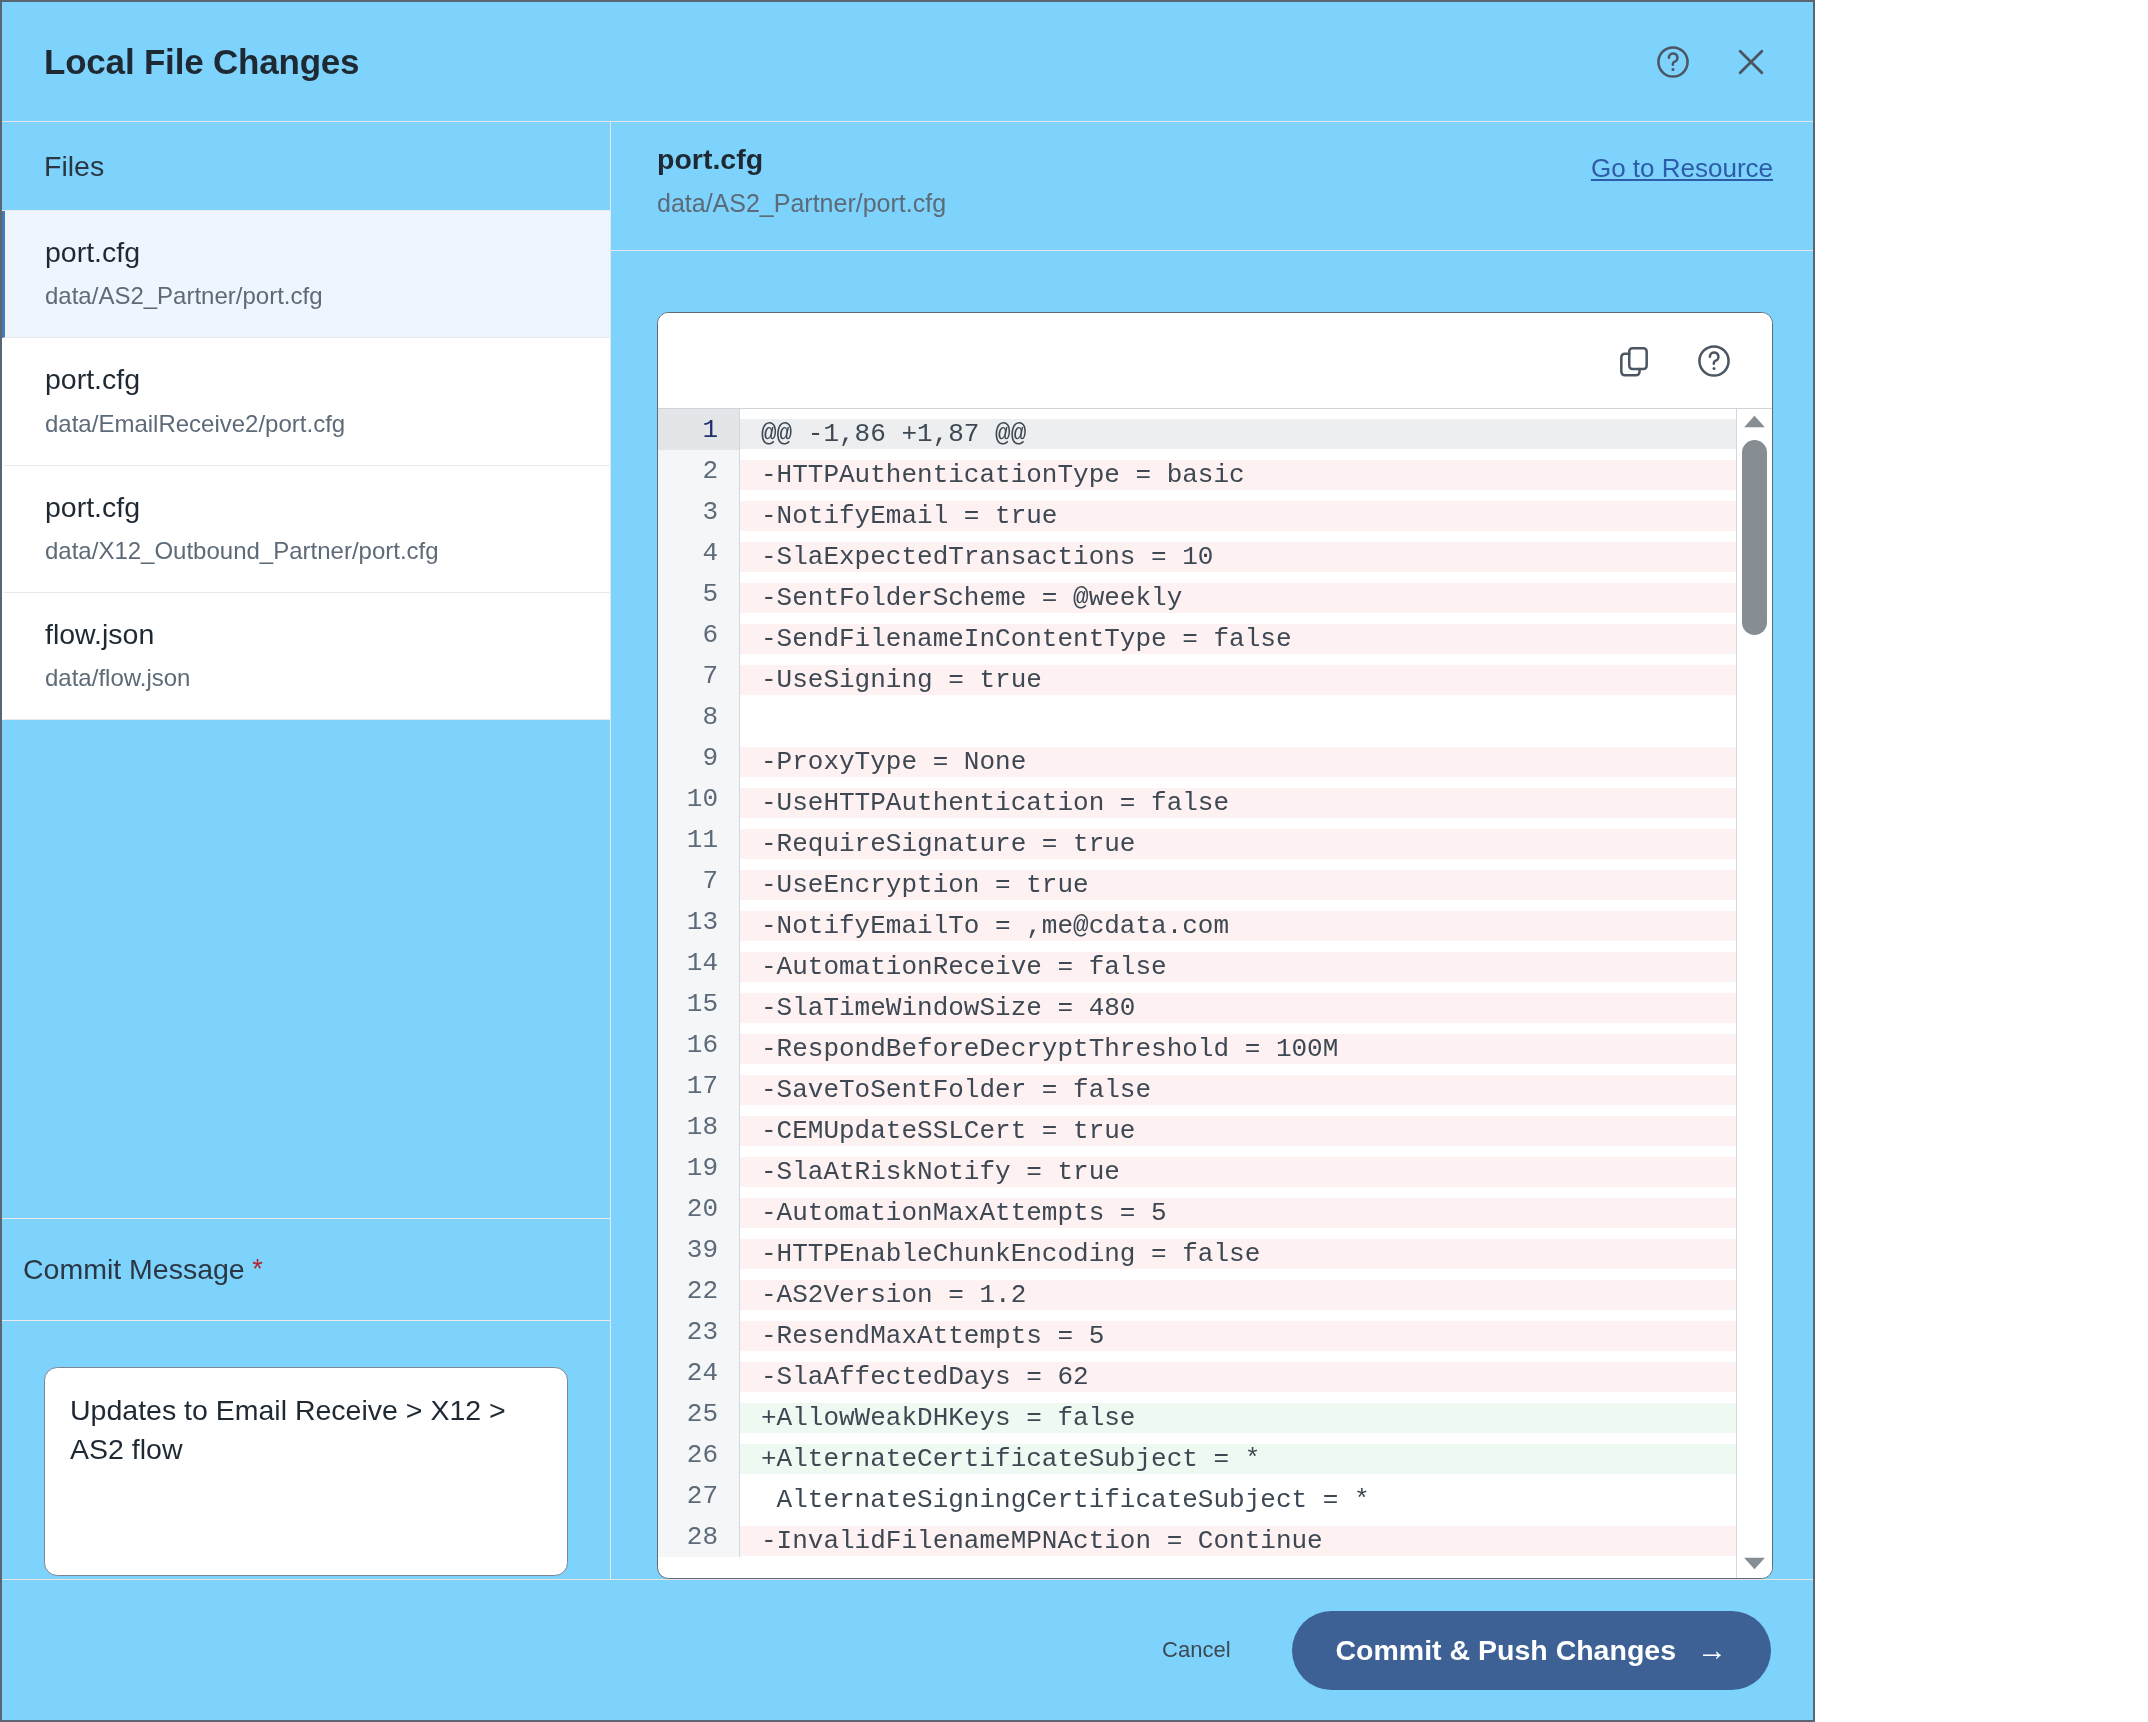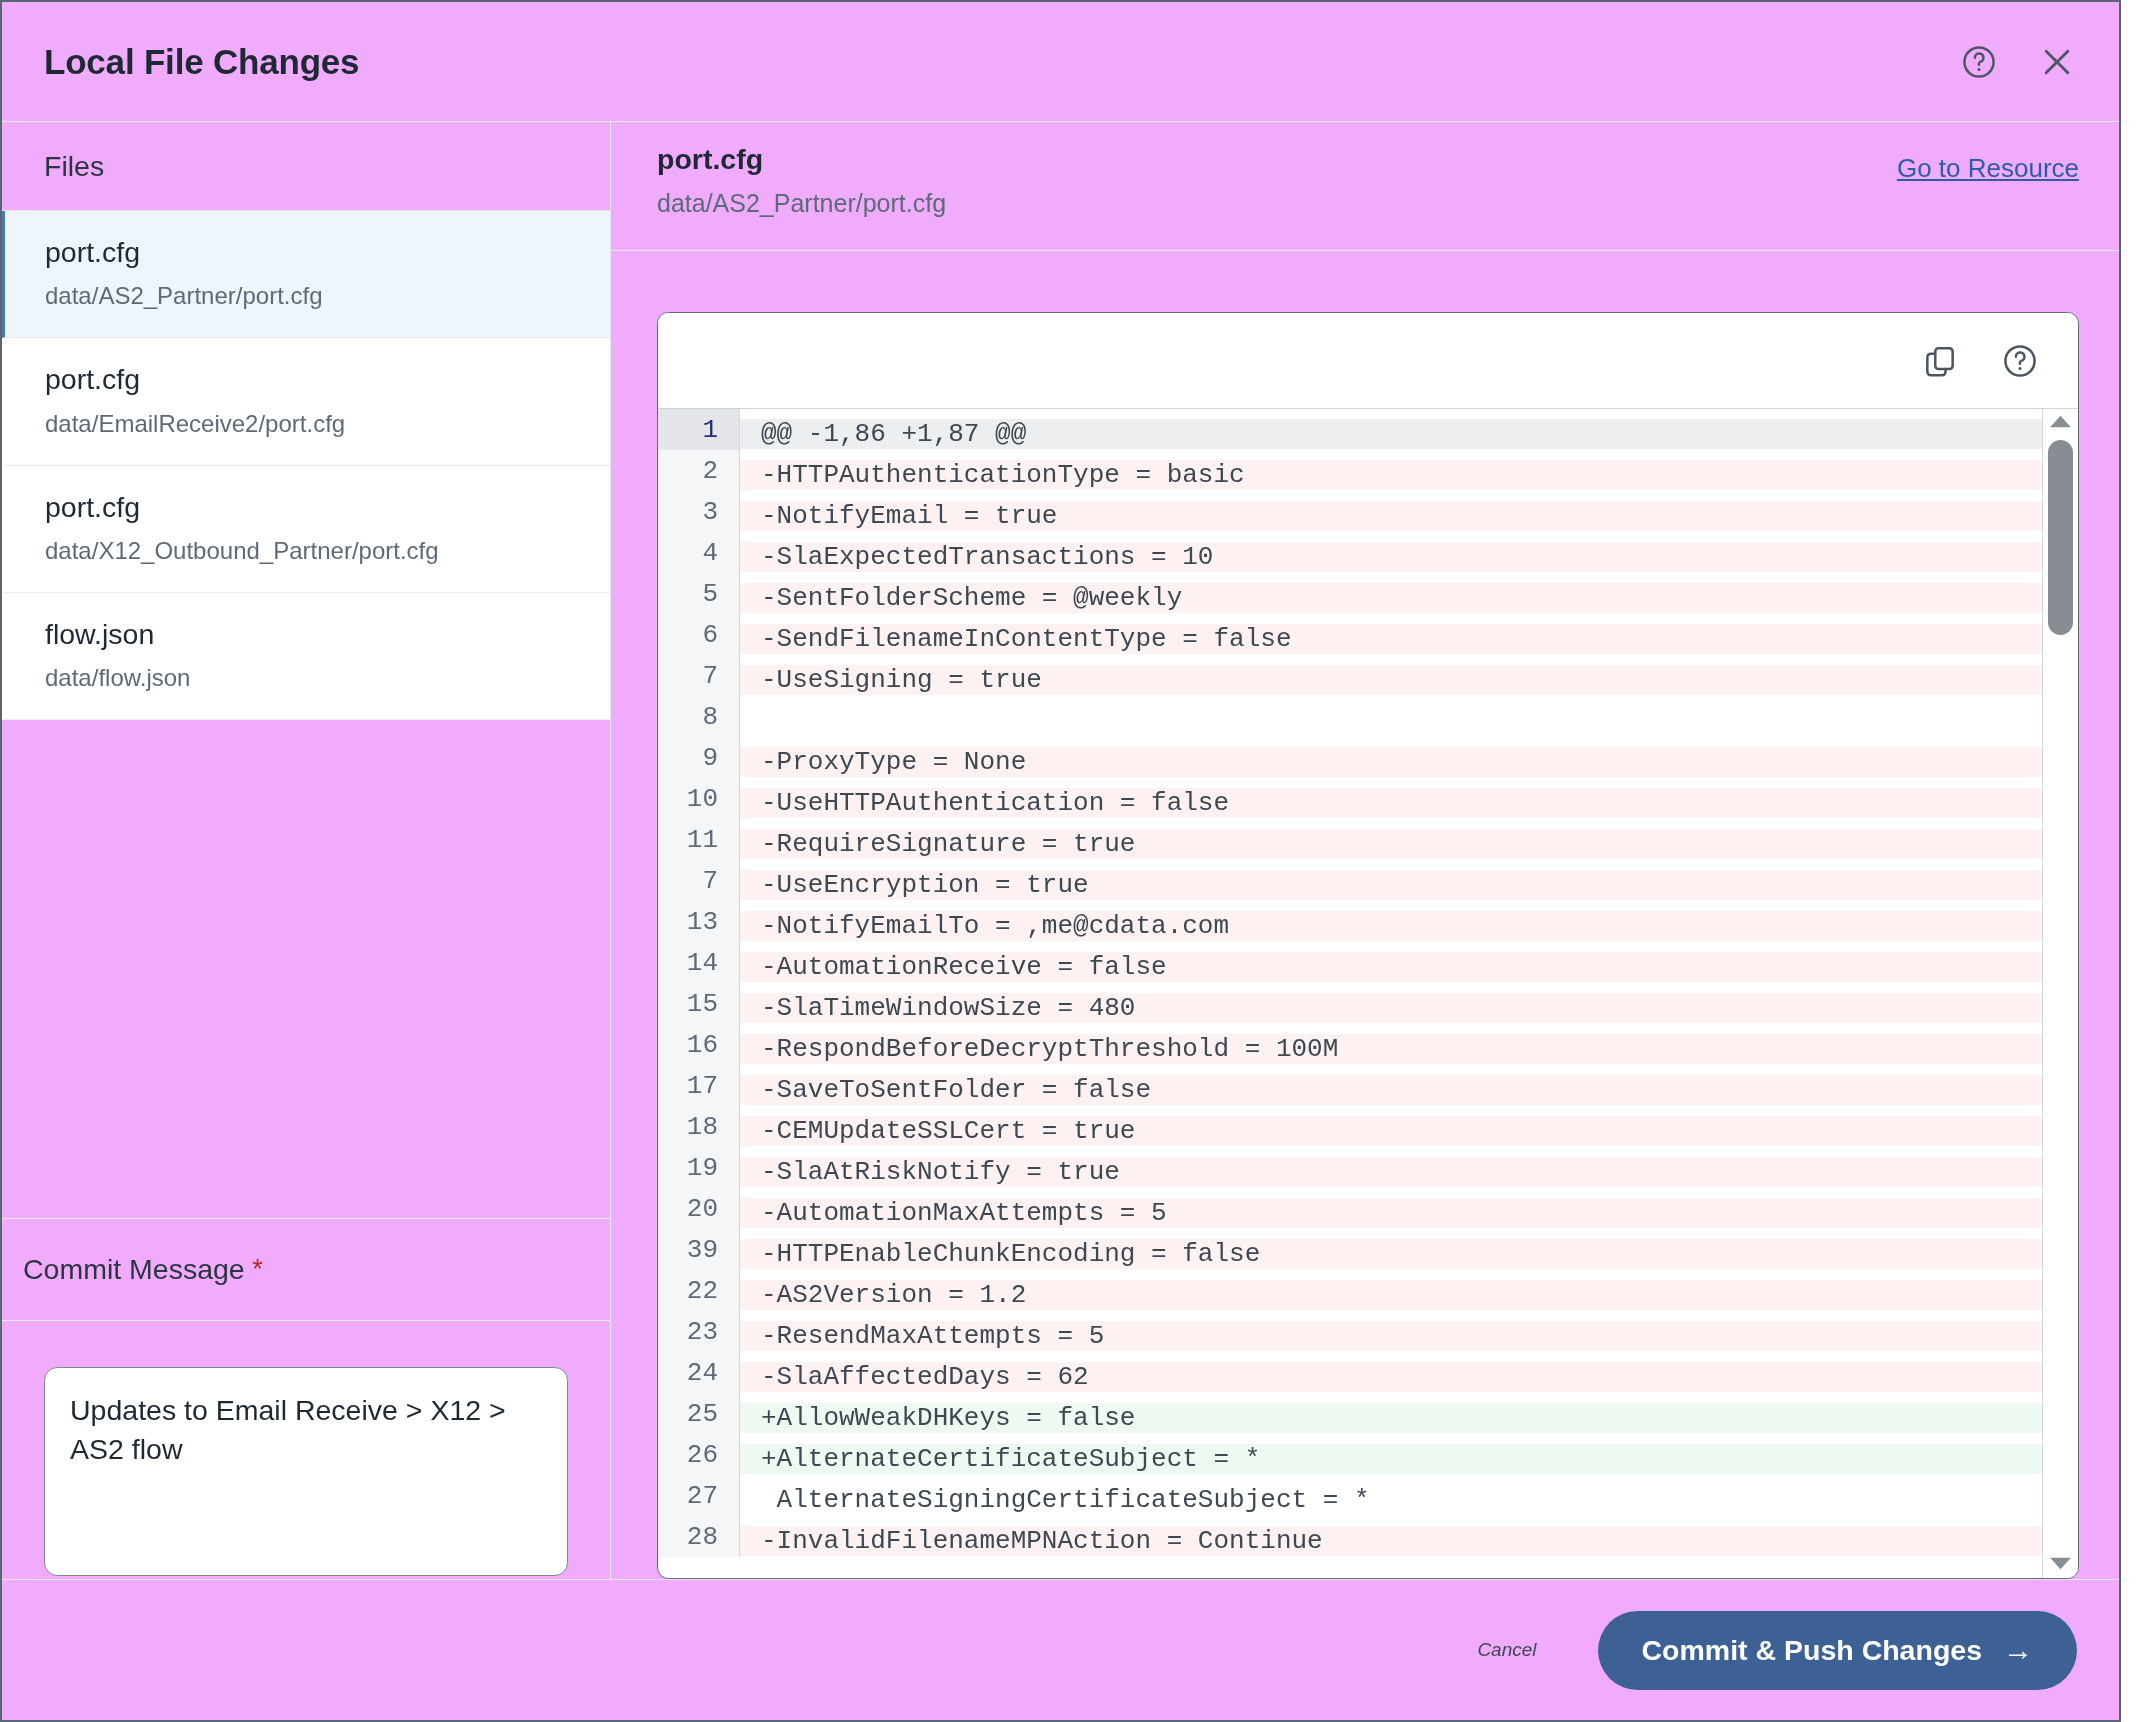--- a/index.html
+++ b/index.html
@@ -6,23 +6,23 @@
 
   html, body {
     width: 2149px;
     height: 1722px;
     background: #ffffff;
     font-family: "Liberation Sans", sans-serif;
   }
 
   .dialog {
     position: relative;
-    width: 2121px;
+    width: 1815px;
     height: 1722px;
-    background: #f0abfc;
+    background: #7dd3fc;
     border: 2.9px solid #5a6673;
     display: flex;
     flex-direction: column;
     overflow: hidden;
   }
 
   
   .dialog-header {
     height: 120px;
     min-height: 120px;
@@ -270,28 +270,27 @@
     height: 141px;
     min-height: 141px;
     border-top: 1.9px solid #e3e6ea;
     display: flex;
     align-items: center;
     justify-content: flex-end;
     gap: 27px;
     padding-right: 42px;
   }
   .btn-cancel {
-    font-size: 19px;
+    font-size: 22px;
     color: #3d4853;
     background: none;
     border: none;
     padding: 17px 34px;
     cursor: pointer;
     font-family: "Liberation Sans", sans-serif;
-    font-style: italic;
   }
   .btn-primary {
     font-size: 28.5px;
     font-weight: bold;
     color: #ffffff;
     background: #3d6195;
     border: none;
     border-radius: 950px;
     padding: 23px 44px;
     cursor: pointer;

